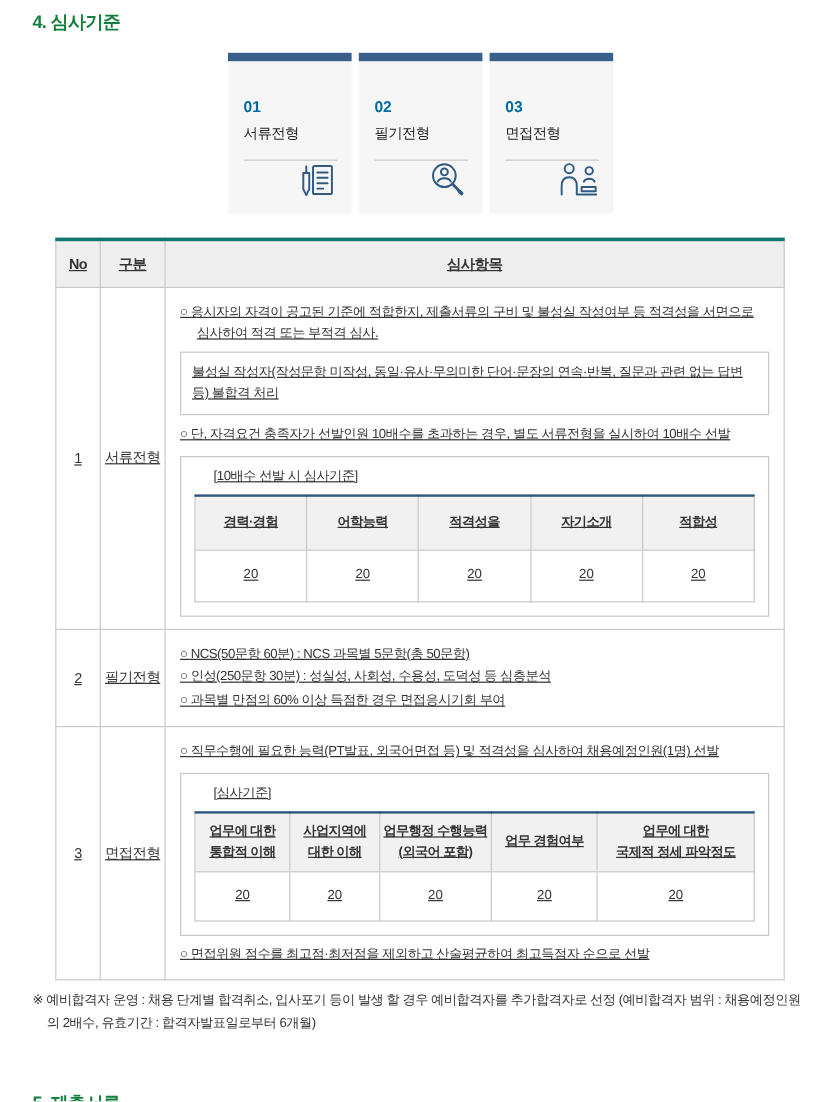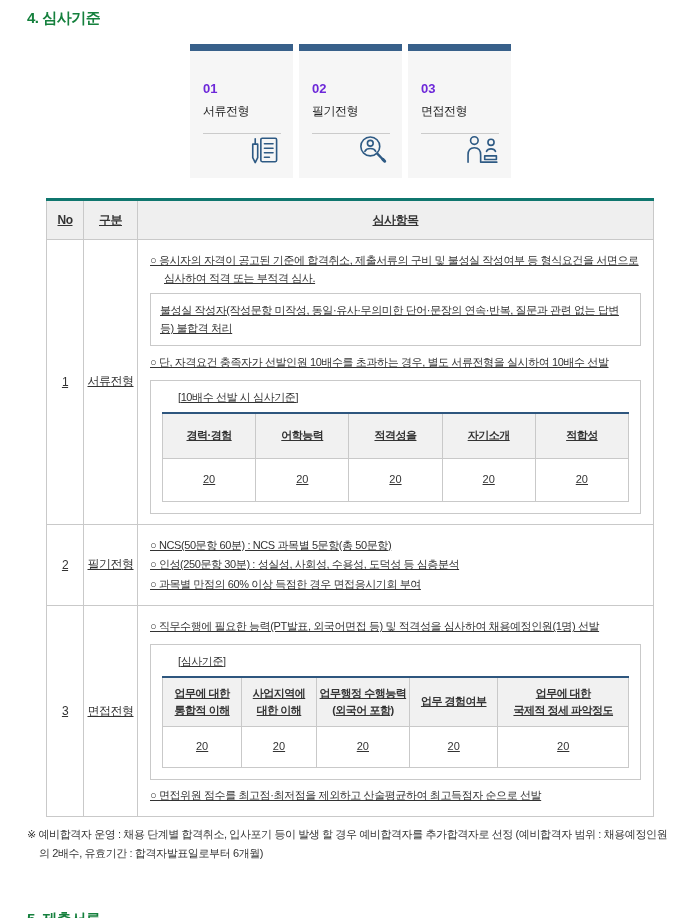--- a/index.html
+++ b/index.html
@@ -9,21 +9,21 @@
     font-family:"Liberation Sans","DejaVu Sans",sans-serif;
   }
   .sec-title{font-size:15px;font-weight:bold;color:#15803d;margin:0;letter-spacing:-0.5px;}
   #title4{padding:9px 0 0 27px;}
   #title5{margin:46px 0 0 27px;}
 
   
   .cards{display:flex;gap:6px;margin:16px 0 0 190px;}
   .card{width:103px;height:134px;background:#f6f6f6;position:relative;}
   .card-bar{height:7px;background:#38608a;}
-  .card-num{margin:30px 0 0 13px;font-size:13px;font-weight:bold;color:#6d28d9;}
+  .card-num{margin:30px 0 0 13px;font-size:13px;font-weight:bold;color:#0369a1;}
   .card-label{margin:7px 0 0 13px;font-size:12px;color:#222;letter-spacing:-0.5px;}
   .card-divider{border-bottom:1px solid #cbcbcb;margin:13px 12px 0 13px;}
   .card-icon{position:absolute;right:11px;bottom:10px;width:36px;height:36px;}
   .card-icon svg{display:block;}
 
   
   .main-table{
     width:608px;margin:20px auto 0;border-collapse:collapse;
     border-top:3px solid #0f766e;font-size:11px;color:#333;text-decoration:underline;
   }
@@ -112,21 +112,21 @@
         <th>No</th>
         <th>구분</th>
         <th>심사항목</th>
       </tr>
     </thead>
     <tbody>
       <tr>
         <td class="no-cell">1</td>
         <td class="cat-cell">서류전형</td>
         <td class="content-cell">
-          <p class="bullet">○ 응시자의 자격이 공고된 기준에 합격취소, 제출서류의 구비 및 불성실 작성여부 등 형식요건을 서면으로 심사하여 적격 또는 부적격 심사.</p>
+          <p class="bullet">○ 응시자의 자격이 공고된 기준에 적합한지, 제출서류의 구비 및 불성실 작성여부 등 적격성을 서면으로 심사하여 적격 또는 부적격 심사.</p>
           <div class="warn-box">불성실 작성자(작성문항 미작성, 동일·유사·무의미한 단어·문장의 연속·반복, 질문과 관련 없는 답변 등) 불합격 처리</div>
           <p class="bullet">○ 단, 자격요건 충족자가 선발인원 10배수를 초과하는 경우, 별도 서류전형을 실시하여 10배수 선발</p>
           <div class="crit-box">
             <p class="crit-label">[10배수 선발 시 심사기준]</p>
             <table class="inner-table" id="crit1">
               <colgroup>
                   <col style="width:20%">
                   <col style="width:20%">
                   <col style="width:20%">
                   <col style="width:20%">

